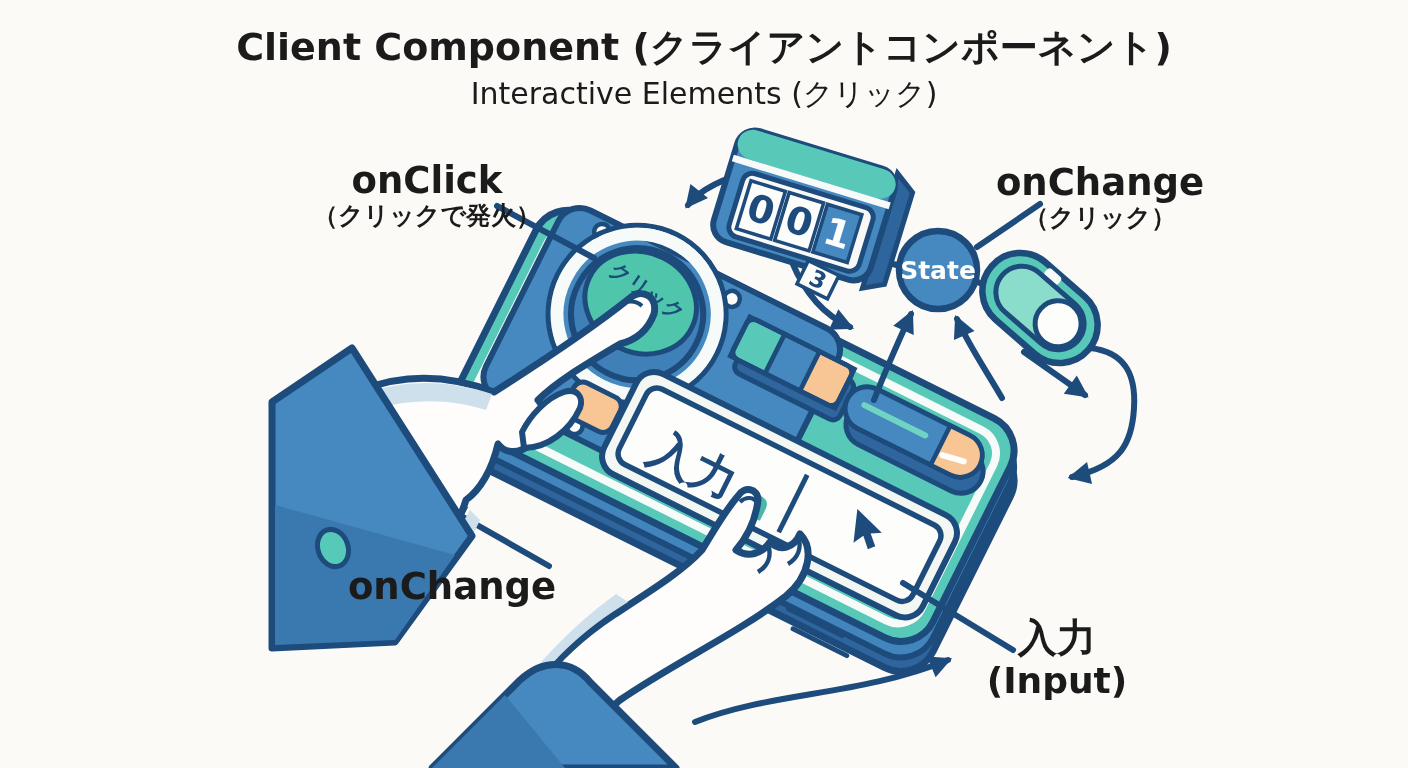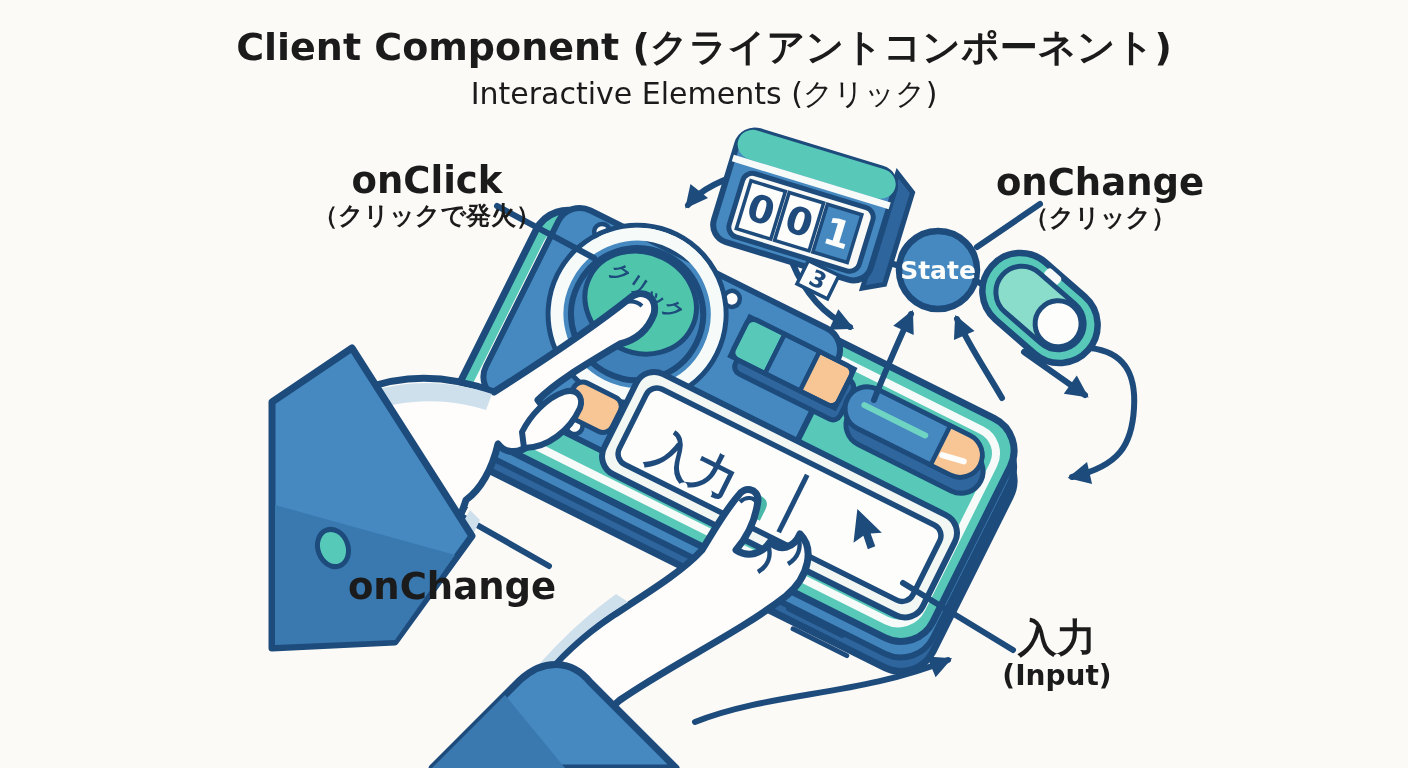--- a/index.html
+++ b/index.html
@@ -10,21 +10,21 @@
   .ttl-main{top:22px;font-size:38px;font-weight:bold;}
   .ttl-sub{top:74px;font-size:30px;font-weight:500;}
   .label{position:absolute;transform:translateX(-50%);text-align:center;color:#1b1b1b;white-space:nowrap;}
   .label .en{font-weight:bold;font-size:37px;line-height:1.05;}
   .label .ja{font-weight:bold;font-size:25px;line-height:1.2;}
   .lbl-onclick{left:427px;top:162px;}
   .lbl-usestate{left:1100px;top:164px;}
   .lbl-onchange{left:452px;top:568px;}
   .lbl-input{left:1057px;top:618px;}
   .lbl-input .en{font-size:39px;}
-  .lbl-input .ja{font-size:28px;}
+  .lbl-input .ja{font-size:36px;}
   svg text{font-family:"DejaVu Sans","Liberation Sans",sans-serif;}
 </style>
 </head>
 <body>
 
 <div id="stage">
 
 <svg id="scene" width="1408" height="768" viewBox="0 0 1408 768">
   <defs>
     <marker id="arw" viewBox="0 0 12 12" refX="9" refY="6" markerWidth="27" markerHeight="27" markerUnits="userSpaceOnUse" orient="auto">

